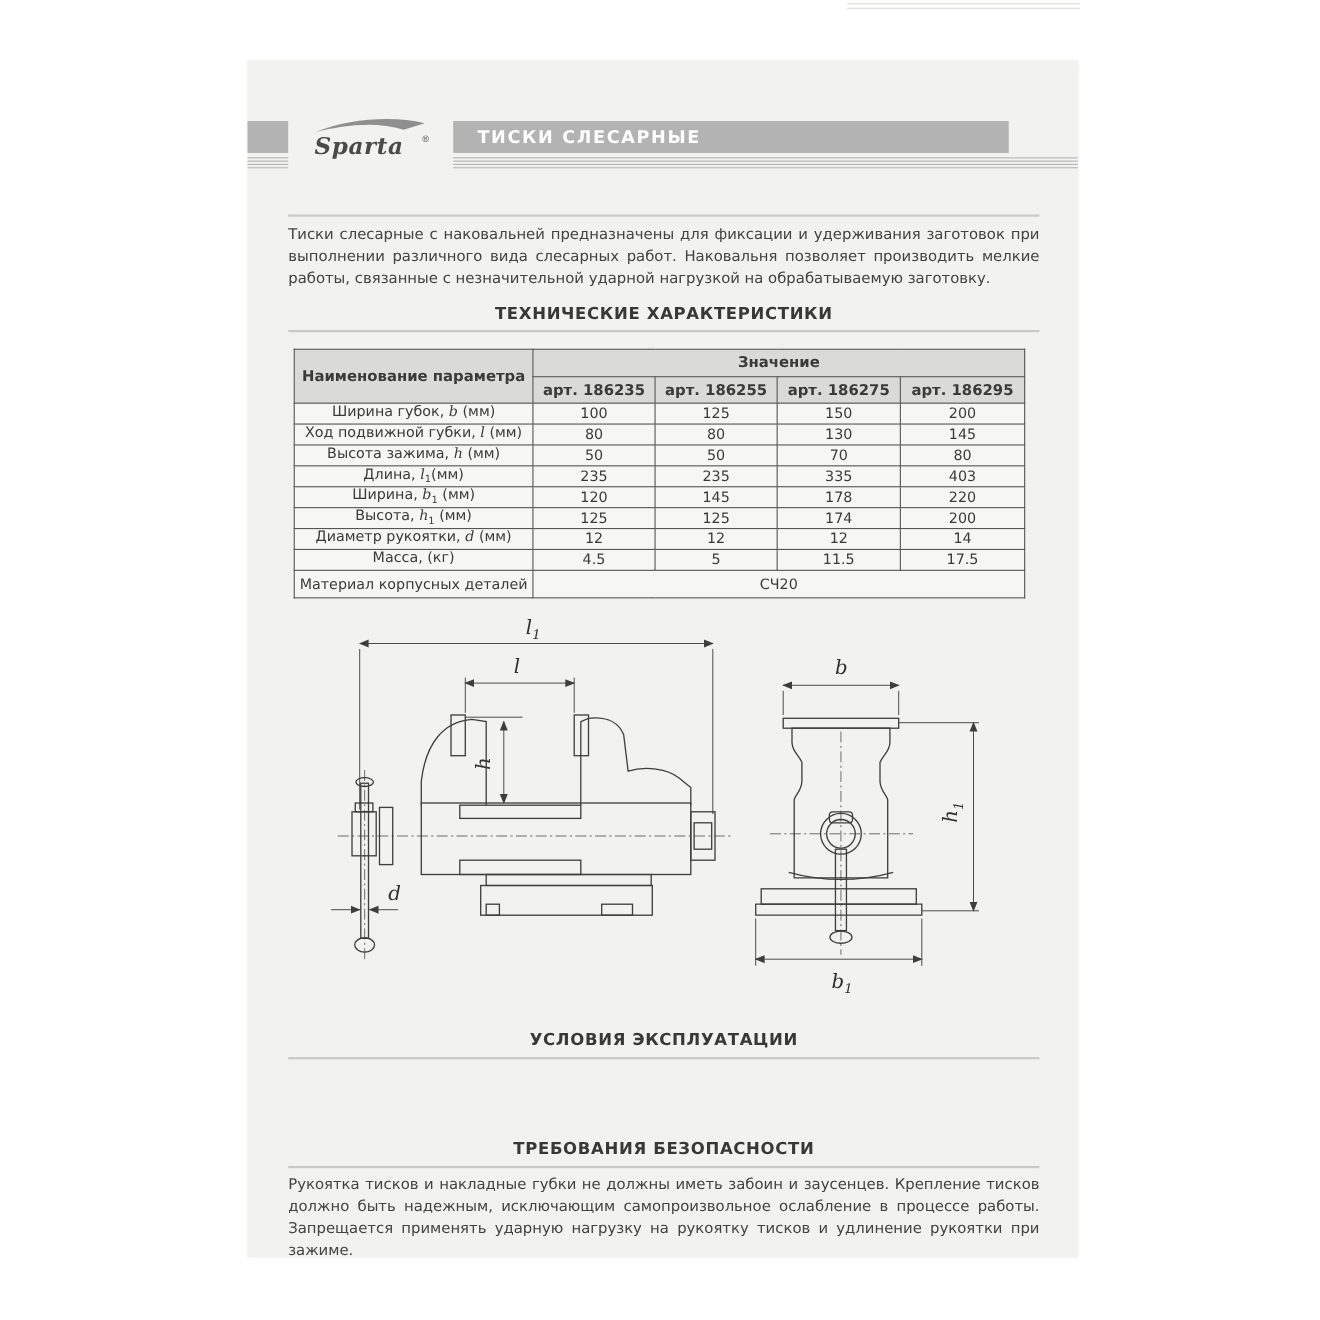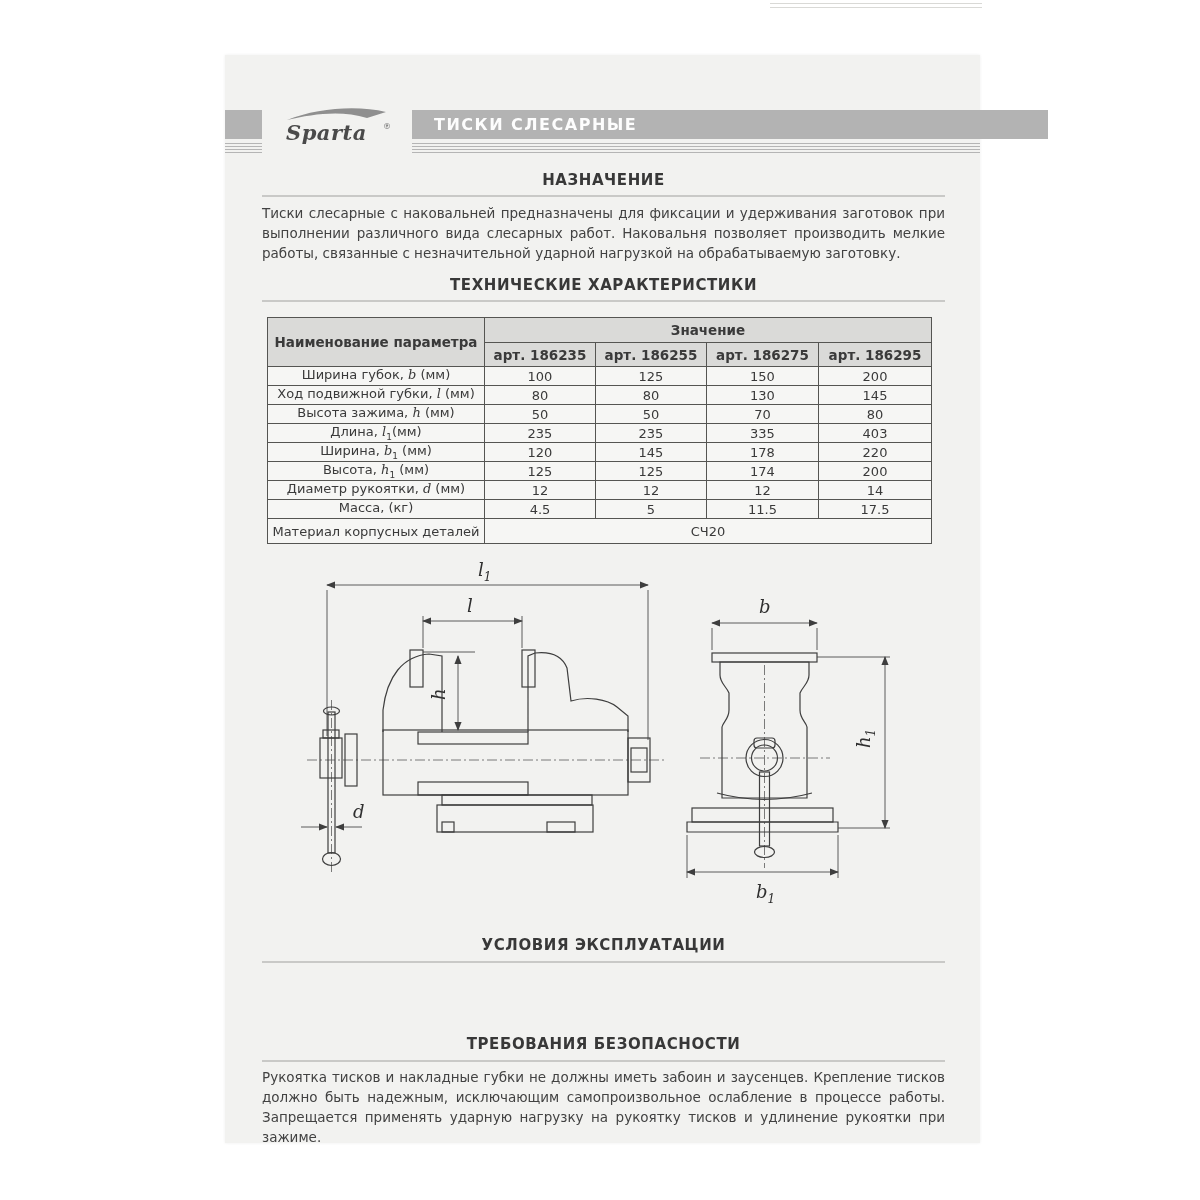--- a/index.html
+++ b/index.html
@@ -5,21 +5,21 @@
   html,body{margin:0;padding:0;background:#ffffff;width:1200px;height:1200px;
     font-family:"DejaVu Sans","Liberation Sans",sans-serif;color:#3d3d3d;}
   .stage{position:relative;width:1200px;height:1200px;overflow:hidden;}
   .top-stripe{position:absolute;left:770px;width:212px;height:1px;background:#d9d9d6;}
   .paper{position:absolute;left:225px;top:55px;width:755px;height:1088px;
     background:#f2f2f0;box-shadow:0 0 3px rgba(0,0,0,.07);}
   .abs{position:absolute;}
   
   .band{background:#b3b3b3;height:29px;top:55px;}
   .band-left{left:0;width:37px;}
-  .band-main{left:187px;width:636px;color:#fdfdfd;font-weight:bold;font-size:16px;
+  .band-main{left:187px;width:505px;color:#fdfdfd;font-weight:bold;font-size:16px;
     line-height:29px;padding-left:22px;letter-spacing:1.5px;box-sizing:border-box;}
   .pin{height:1px;background:#b5b5b5;}
   .logo{left:58px;top:48px;width:112px;height:46px;}
   
   .hd{left:37px;width:683px;text-align:center;font-weight:bold;font-size:15px;
     letter-spacing:.6px;color:#383838;}
   .rule{left:37px;width:683px;height:2px;background:#c9c9c7;}
   .para{left:37px;width:683px;font-size:13.5px;line-height:20px;text-align:justify;color:#424242;}
   
   table.spec{left:42px;top:262px;position:absolute;border-collapse:collapse;width:664px;
@@ -60,21 +60,20 @@
     <div class="abs pin" style="left:187px;width:568px;top:97px"></div>
 
     <div class="abs logo">
       <svg width="112" height="46" viewBox="0 0 112 46">
         <path d="M4,17 C34,5 74,2 103,9 L84,15 C58,7 30,11 4,17 Z" fill="#8f8f8f"></path>
         <text x="3" y="37" font-style="italic" font-weight="bold" font-size="21" fill="#4a4a4a" letter-spacing="0.5">Sparta</text>
         <text x="100" y="26" font-size="8" fill="#5a5a5a">®</text>
       </svg>
     </div>
 
-    <div class="abs hd" style="top:116px">НАЗНАЧЕНИЕ</div>
     <div class="abs rule" style="top:140px"></div>
     <div class="abs para" style="top:148px">Тиски слесарные с наковальней предназначены для фиксации и удерживания заготовок при выполнении различного вида слесарных работ. Наковальня позволяет производить мелкие работы, связанные с незначительной ударной нагрузкой на обрабатываемую заготовку.</div>
 
     <div class="abs hd" style="top:221px">ТЕХНИЧЕСКИЕ ХАРАКТЕРИСТИКИ</div>
     <div class="abs rule" style="top:245px"></div>
 
     <table class="spec">
       <colgroup>
           <col style="width:217px">
           <col style="width:111px">

